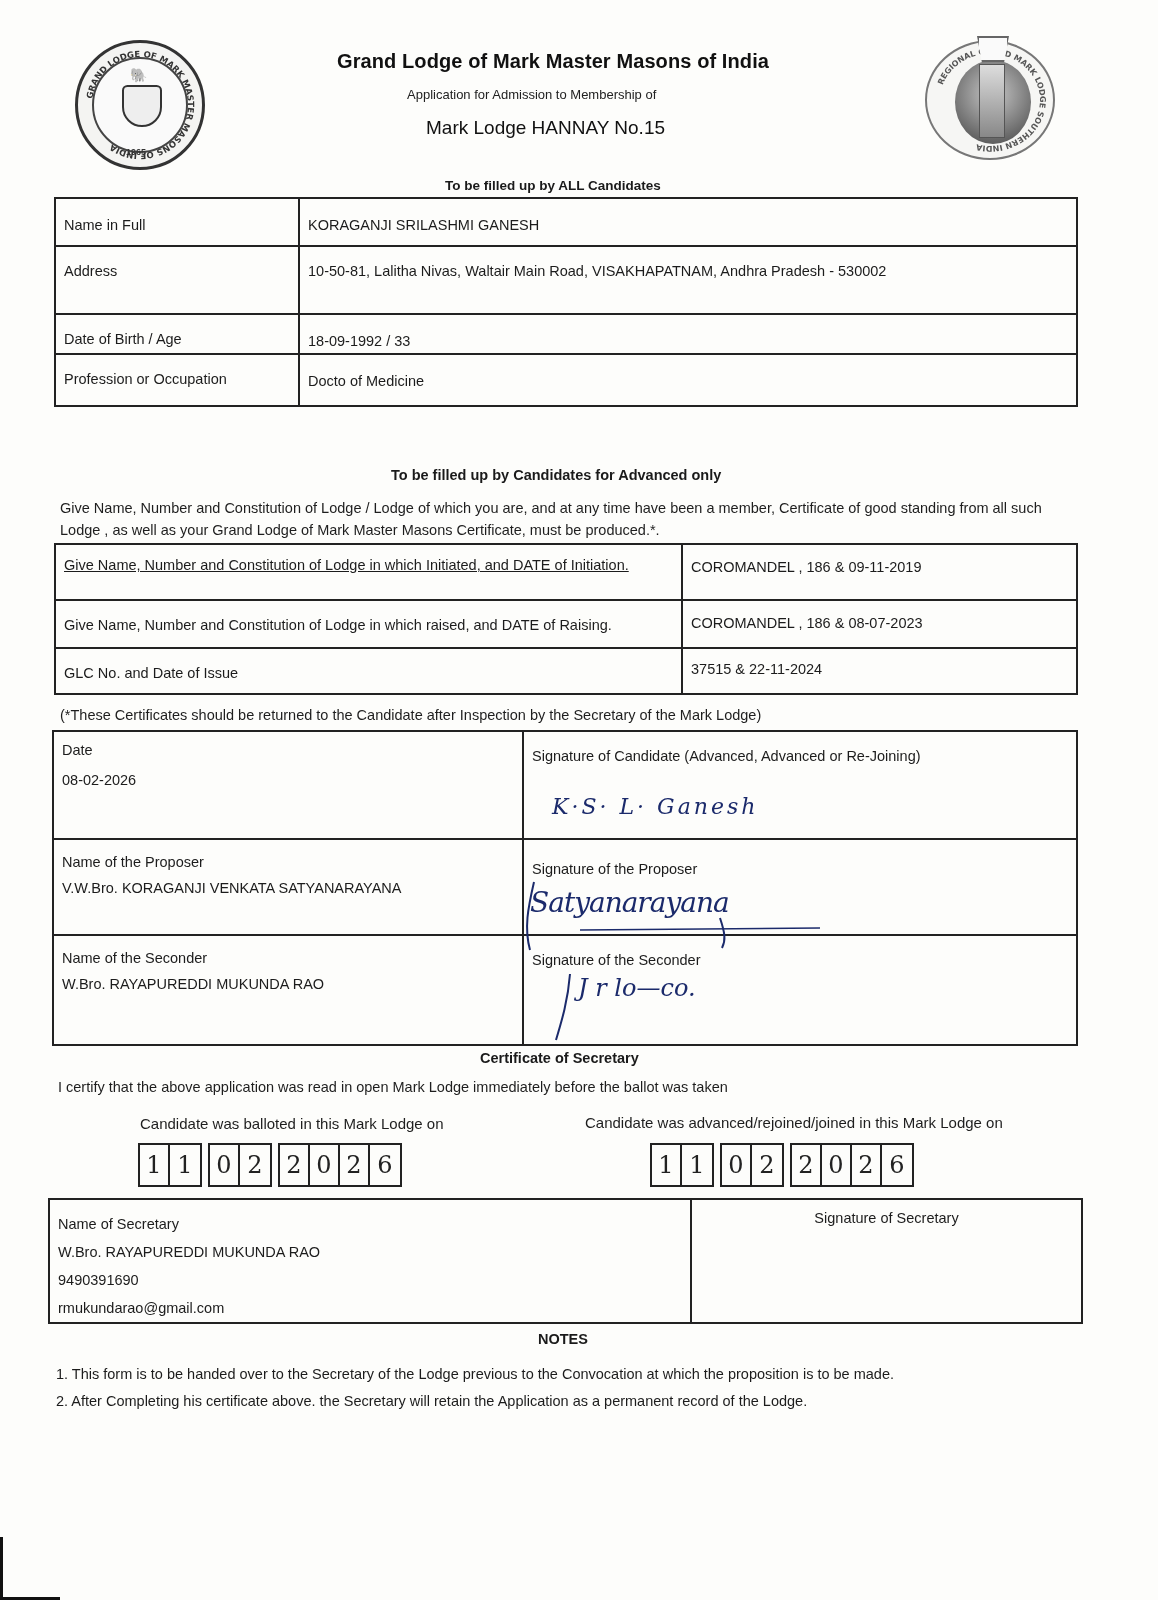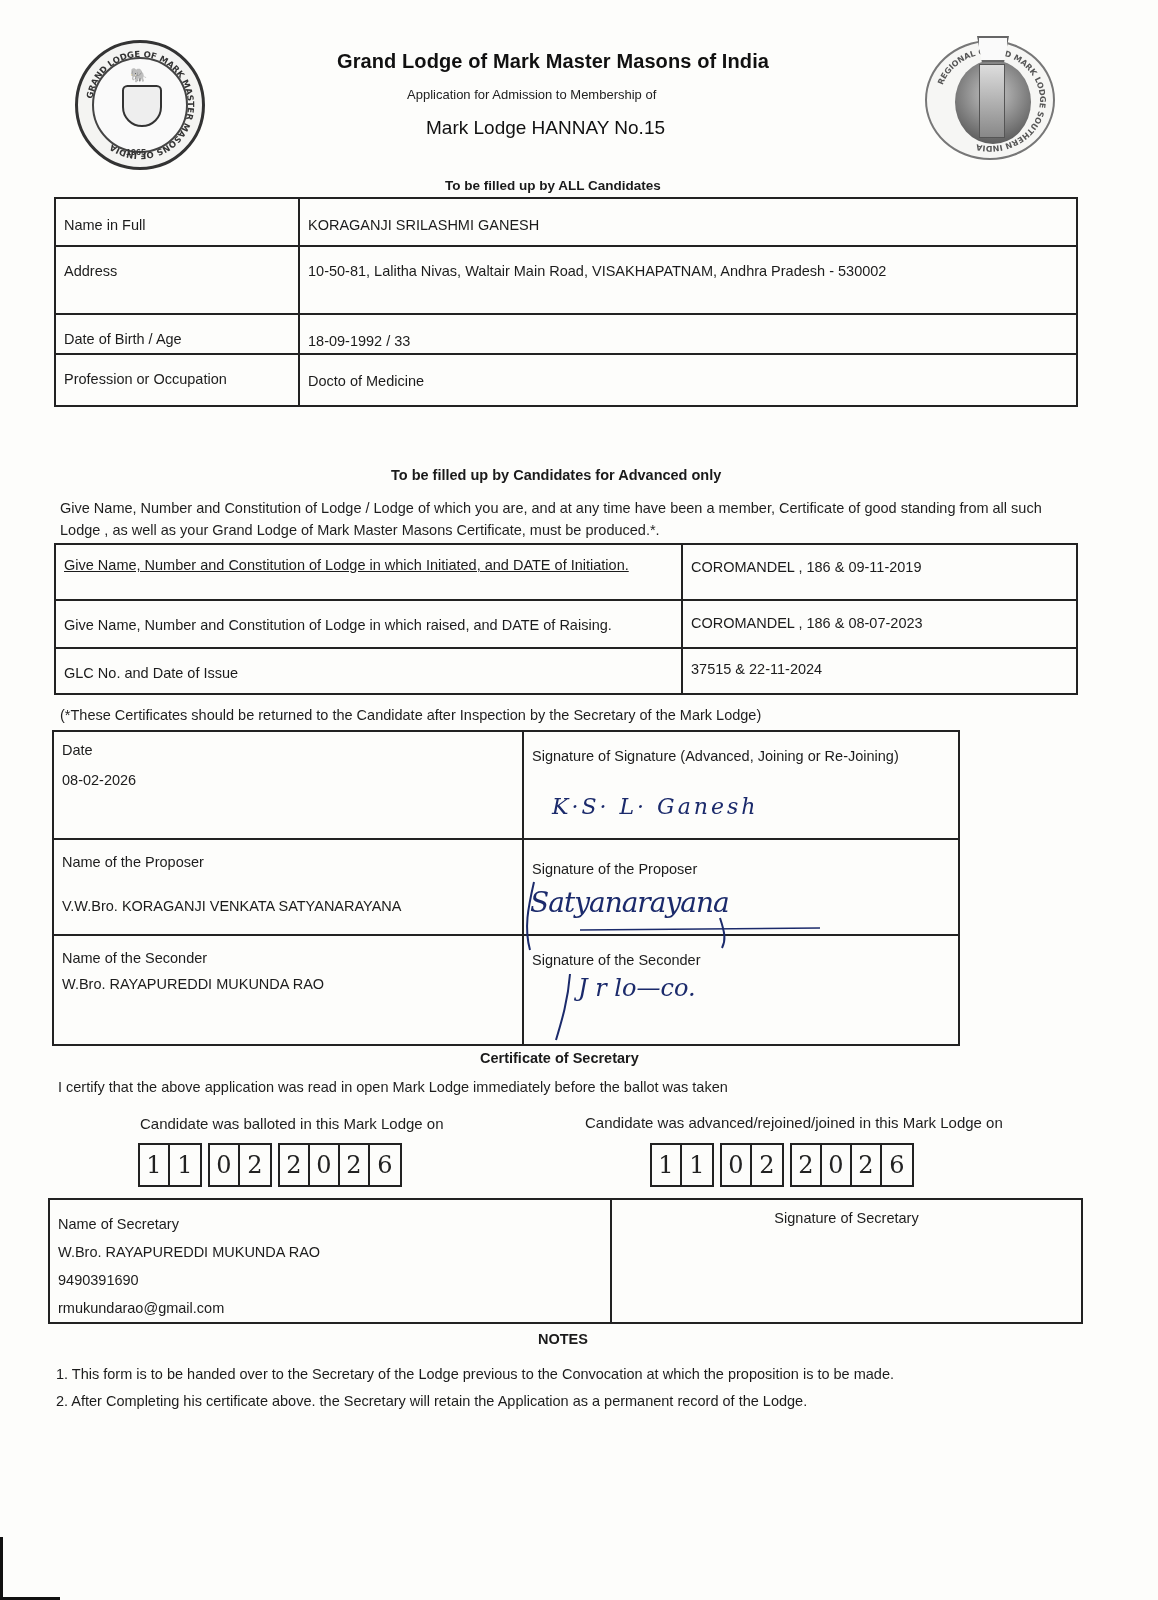--- a/index.html
+++ b/index.html
@@ -40,34 +40,34 @@
   .t1 td.val { padding: 18px 8px 0 8px; }
 
   .section-head { position: absolute; font-size: 14.5px; font-weight: bold; }
   .para { position: absolute; font-size: 14.5px; line-height: 22px; color: #1e1e1e; }
 
   .t2 { left: 54px; top: 543px; width: 1024px; }
   .t2 td.lbl { width: 627px; padding: 10px 8px 6px 8px; line-height: 20px; }
   .t2 td.val { padding: 14px 8px 0 8px; }
   .justify { text-align: justify; text-align-last: left; text-decoration: underline; }
 
-  .t3 { left: 52px; top: 730px; width: 908px; }
+  .t3 { left: 52px; top: 730px; width: 1026px; }
   .t3 td { padding: 10px 8px 0 8px; }
   .t3 td.left { width: 470px; }
 
   .sig { position: absolute; font-family: "DejaVu Serif", serif; color: #1b2a6b; font-style: italic; }
 
   .digits { position: absolute; display: flex; gap: 6px; }
   .dgroup { display: flex; border: 2px solid #222; }
   .dbox { width: 30px; height: 40px; border-right: 2px solid #222; font-family: "DejaVu Serif", serif; font-size: 24px; color: #222; display: flex; align-items: center; justify-content: center; }
   .dbox:last-child { border-right: none; }
 
   .t4 { left: 48px; top: 1198px; width: 1035px; }
   .t4 td { padding: 10px 8px 0 8px; height: 118px; }
-  .t4 td.left { width: 562px; line-height: 28px; }
+  .t4 td.left { width: 642px; line-height: 28px; }
   .t4 td.right { text-align: center; }
 
   .note { position: absolute; left: 56px; font-size: 14.5px; color: #1c1c1c; }
   .scan-edge { position: absolute; left: 0; top: 1537px; width: 60px; height: 63px; border-left: 3px solid #111; border-bottom: 3px solid #111; }
 </style>
 </head>
 <body>
 
 <div class="logo logo-left">
   <svg class="ring-text" viewBox="0 0 124 124">
@@ -147,27 +147,27 @@
 <div class="para" style="left:60px; top:704px;">(*These Certificates should be returned to the Candidate after Inspection by the Secretary of the Mark Lodge)</div>
 
 <table class="t3">
   <tbody>
       <tr style="height:108px">
     <td class="left">
       <div>Date</div>
       <div style="margin-top:14px">08-02-2026</div>
     </td>
     <td style="padding-top:16px">
-      <div>Signature of Signature (Advanced, Joining or Re-Joining)</div>
+      <div>Signature of Candidate (Advanced, Advanced or Re-Joining)</div>
     </td>
   </tr>
   <tr style="height:96px">
     <td class="left" style="padding-top:14px">
       <div>Name of the Proposer</div>
-      <div style="margin-top:28px">V.W.Bro. KORAGANJI VENKATA SATYANARAYANA</div>
+      <div style="margin-top:10px">V.W.Bro. KORAGANJI VENKATA SATYANARAYANA</div>
     </td>
     <td style="padding-top:21px">
       <div>Signature of the Proposer</div>
     </td>
   </tr>
   <tr style="height:110px">
     <td class="left" style="padding-top:14px">
       <div>Name of the Seconder</div>
       <div style="margin-top:10px">W.Bro. RAYAPUREDDI MUKUNDA RAO</div>
     </td>

